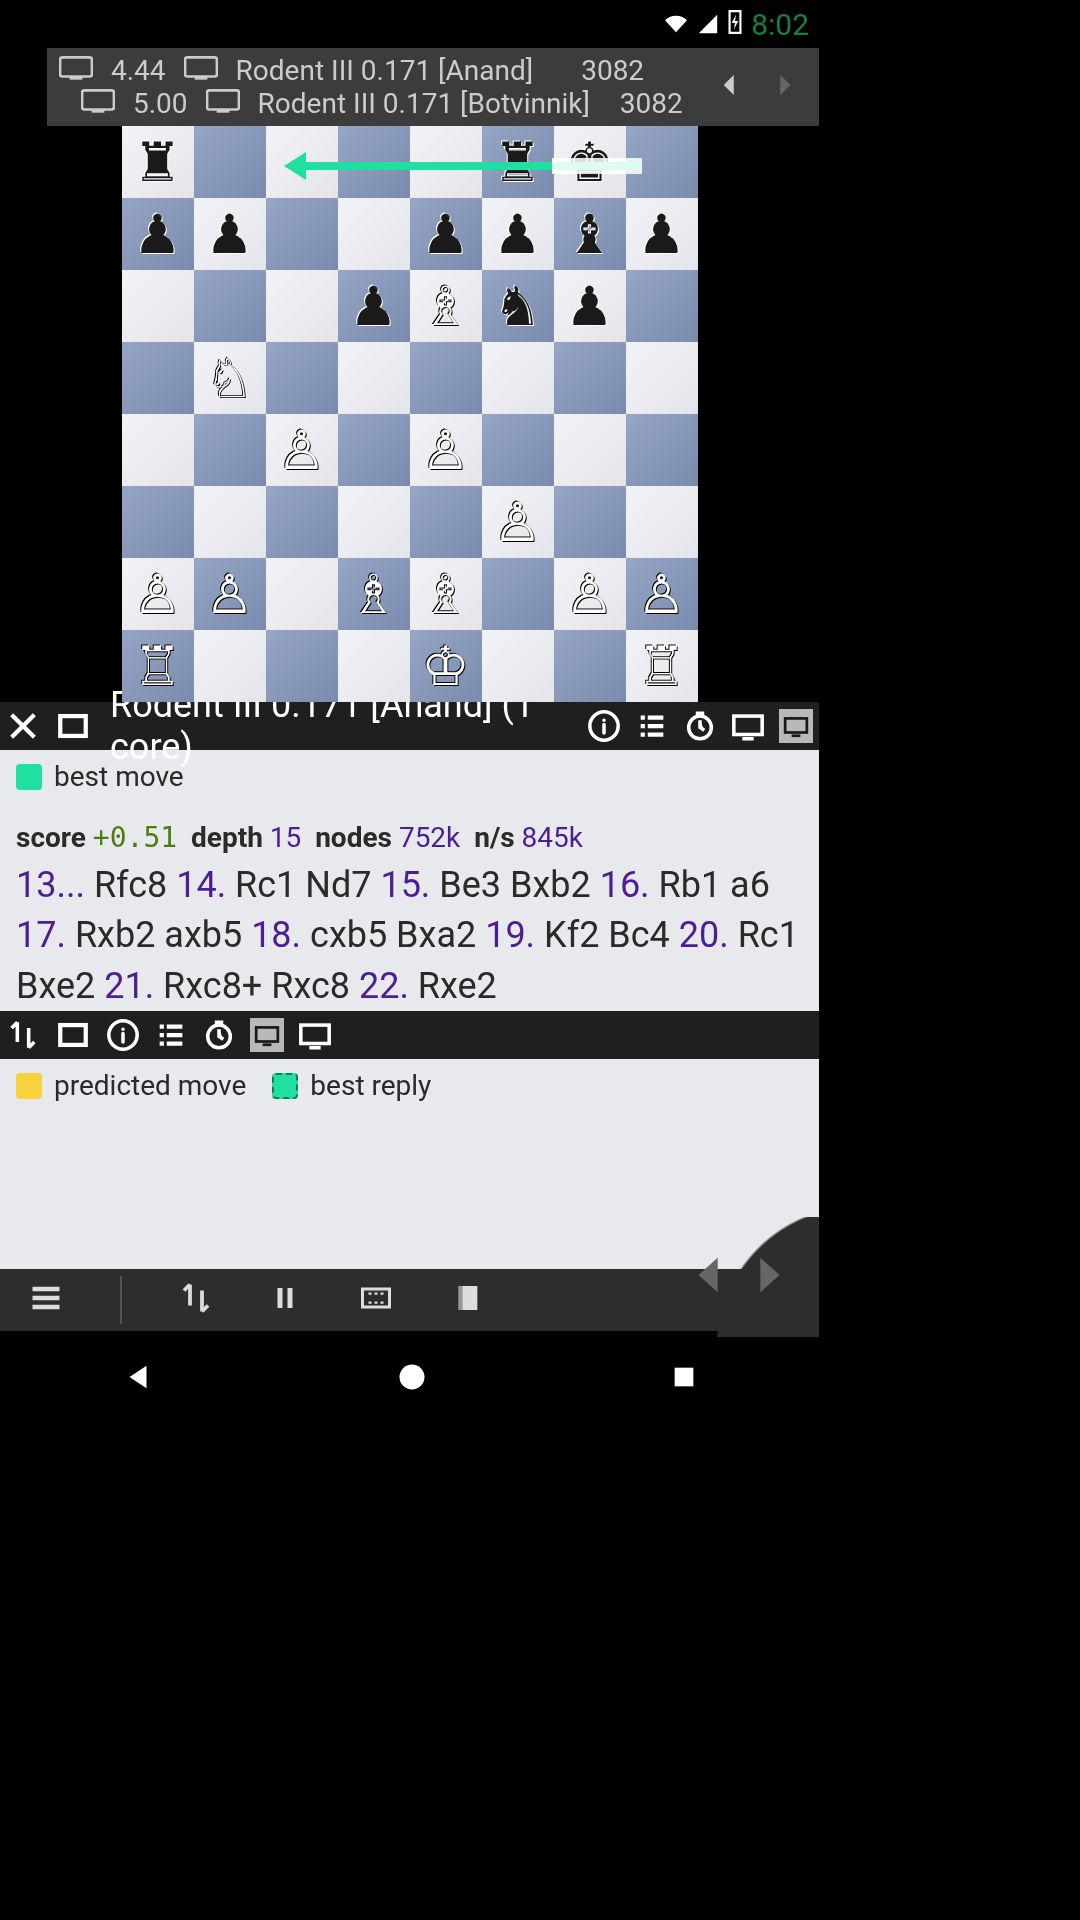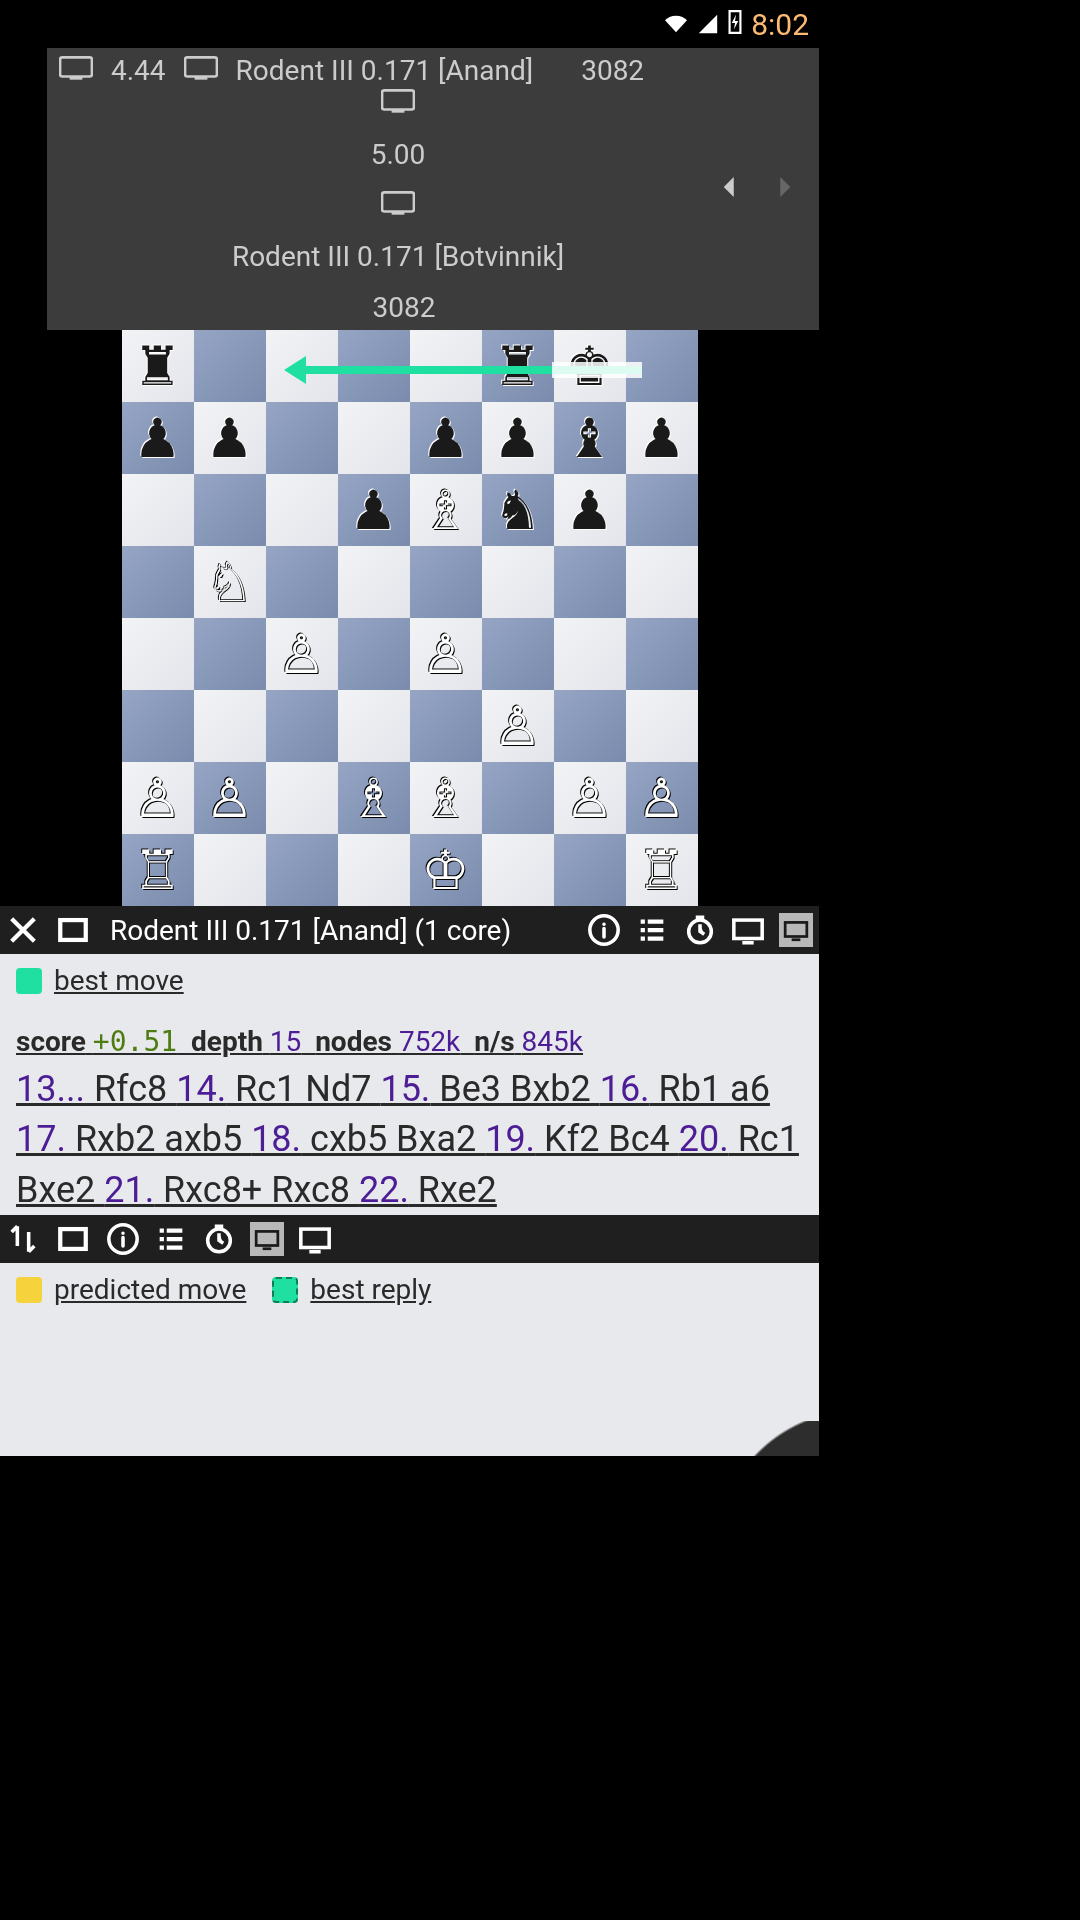--- a/index.html
+++ b/index.html
@@ -11,40 +11,40 @@
     color: #ccc;
     overflow: hidden;
   }
   .status-bar {
     height: 48px;
     display: flex;
     justify-content: flex-end;
     align-items: center;
     gap: 8px;
     padding-right: 10px;
-    color: #fdba74;
+    color: #15803d;
     font-size: 30px;
     background: #000;
   }
   .status-bar svg { fill: #fff; }
   .header {
     background: #3b3c3b;
     padding: 6px 12px 6px 12px;
     display: flex;
     align-items: center;
     margin-left: 47px;
   }
   .header-left { flex: 1; }
   .header-row {
     display: flex;
     align-items: center;
     gap: 18px;
     font-size: 28px;
   }
-  .header-row2 { padding-left: 22px; flex-direction: column; }
+  .header-row2 { padding-left: 22px; }
   .engine-icon { width: 34px; height: 24px; }
   .nav-arrows { display: flex; gap: 24px; padding-right: 8px; }
 
   .board-wrap {
     display: flex;
     justify-content: center;
     background: #000;
     padding: 0;
   }
   .board {
@@ -72,36 +72,35 @@
   }
 
   .engine-bar {
     background: #1f1f1f;
     height: 48px;
     display: flex;
     align-items: center;
     gap: 16px;
     padding: 0 6px;
     color: #fff;
-    font-size: 28px;
+    font-size: 36px;
   }
   .engine-bar .title { flex: 1; padding-left: 4px; }
   .engine-bar .icons { display: flex; gap: 14px; align-items: center; }
   .ico { width: 34px; height: 34px; display:flex; align-items:center; justify-content:center; }
   .ico svg { fill: #fff; width: 100%; height: 100%; }
   .active-tab { background:#b8b8b8; padding:4px; }
   .active-tab svg { fill:#1a1a1a; }
 
   .panel {
     background: #e8e9ec;
     color: #2a2a2a;
     padding: 10px 16px 0 16px;
     min-height: 230px;
     font-size: 28px;
-    text-decoration: underline;
   }
   .legend { display:flex; align-items:center; gap:12px; margin-bottom: 28px; }
   .swatch { width: 26px; height: 26px; border-radius: 4px; }
   .sw-green { background:#1fe0a0; }
   .sw-yellow { background:#f6d33c; }
   .sw-dgreen { background:#1fe0a0; border:2px dashed #0a7f55; }
   .stats { margin-bottom: 6px; }
   .dim { color:#4c1d95; }
   .scoreval { color:#4d7c0f; font-family: monospace; }
   .pv { line-height: 1.4; font-size: 36px; }

